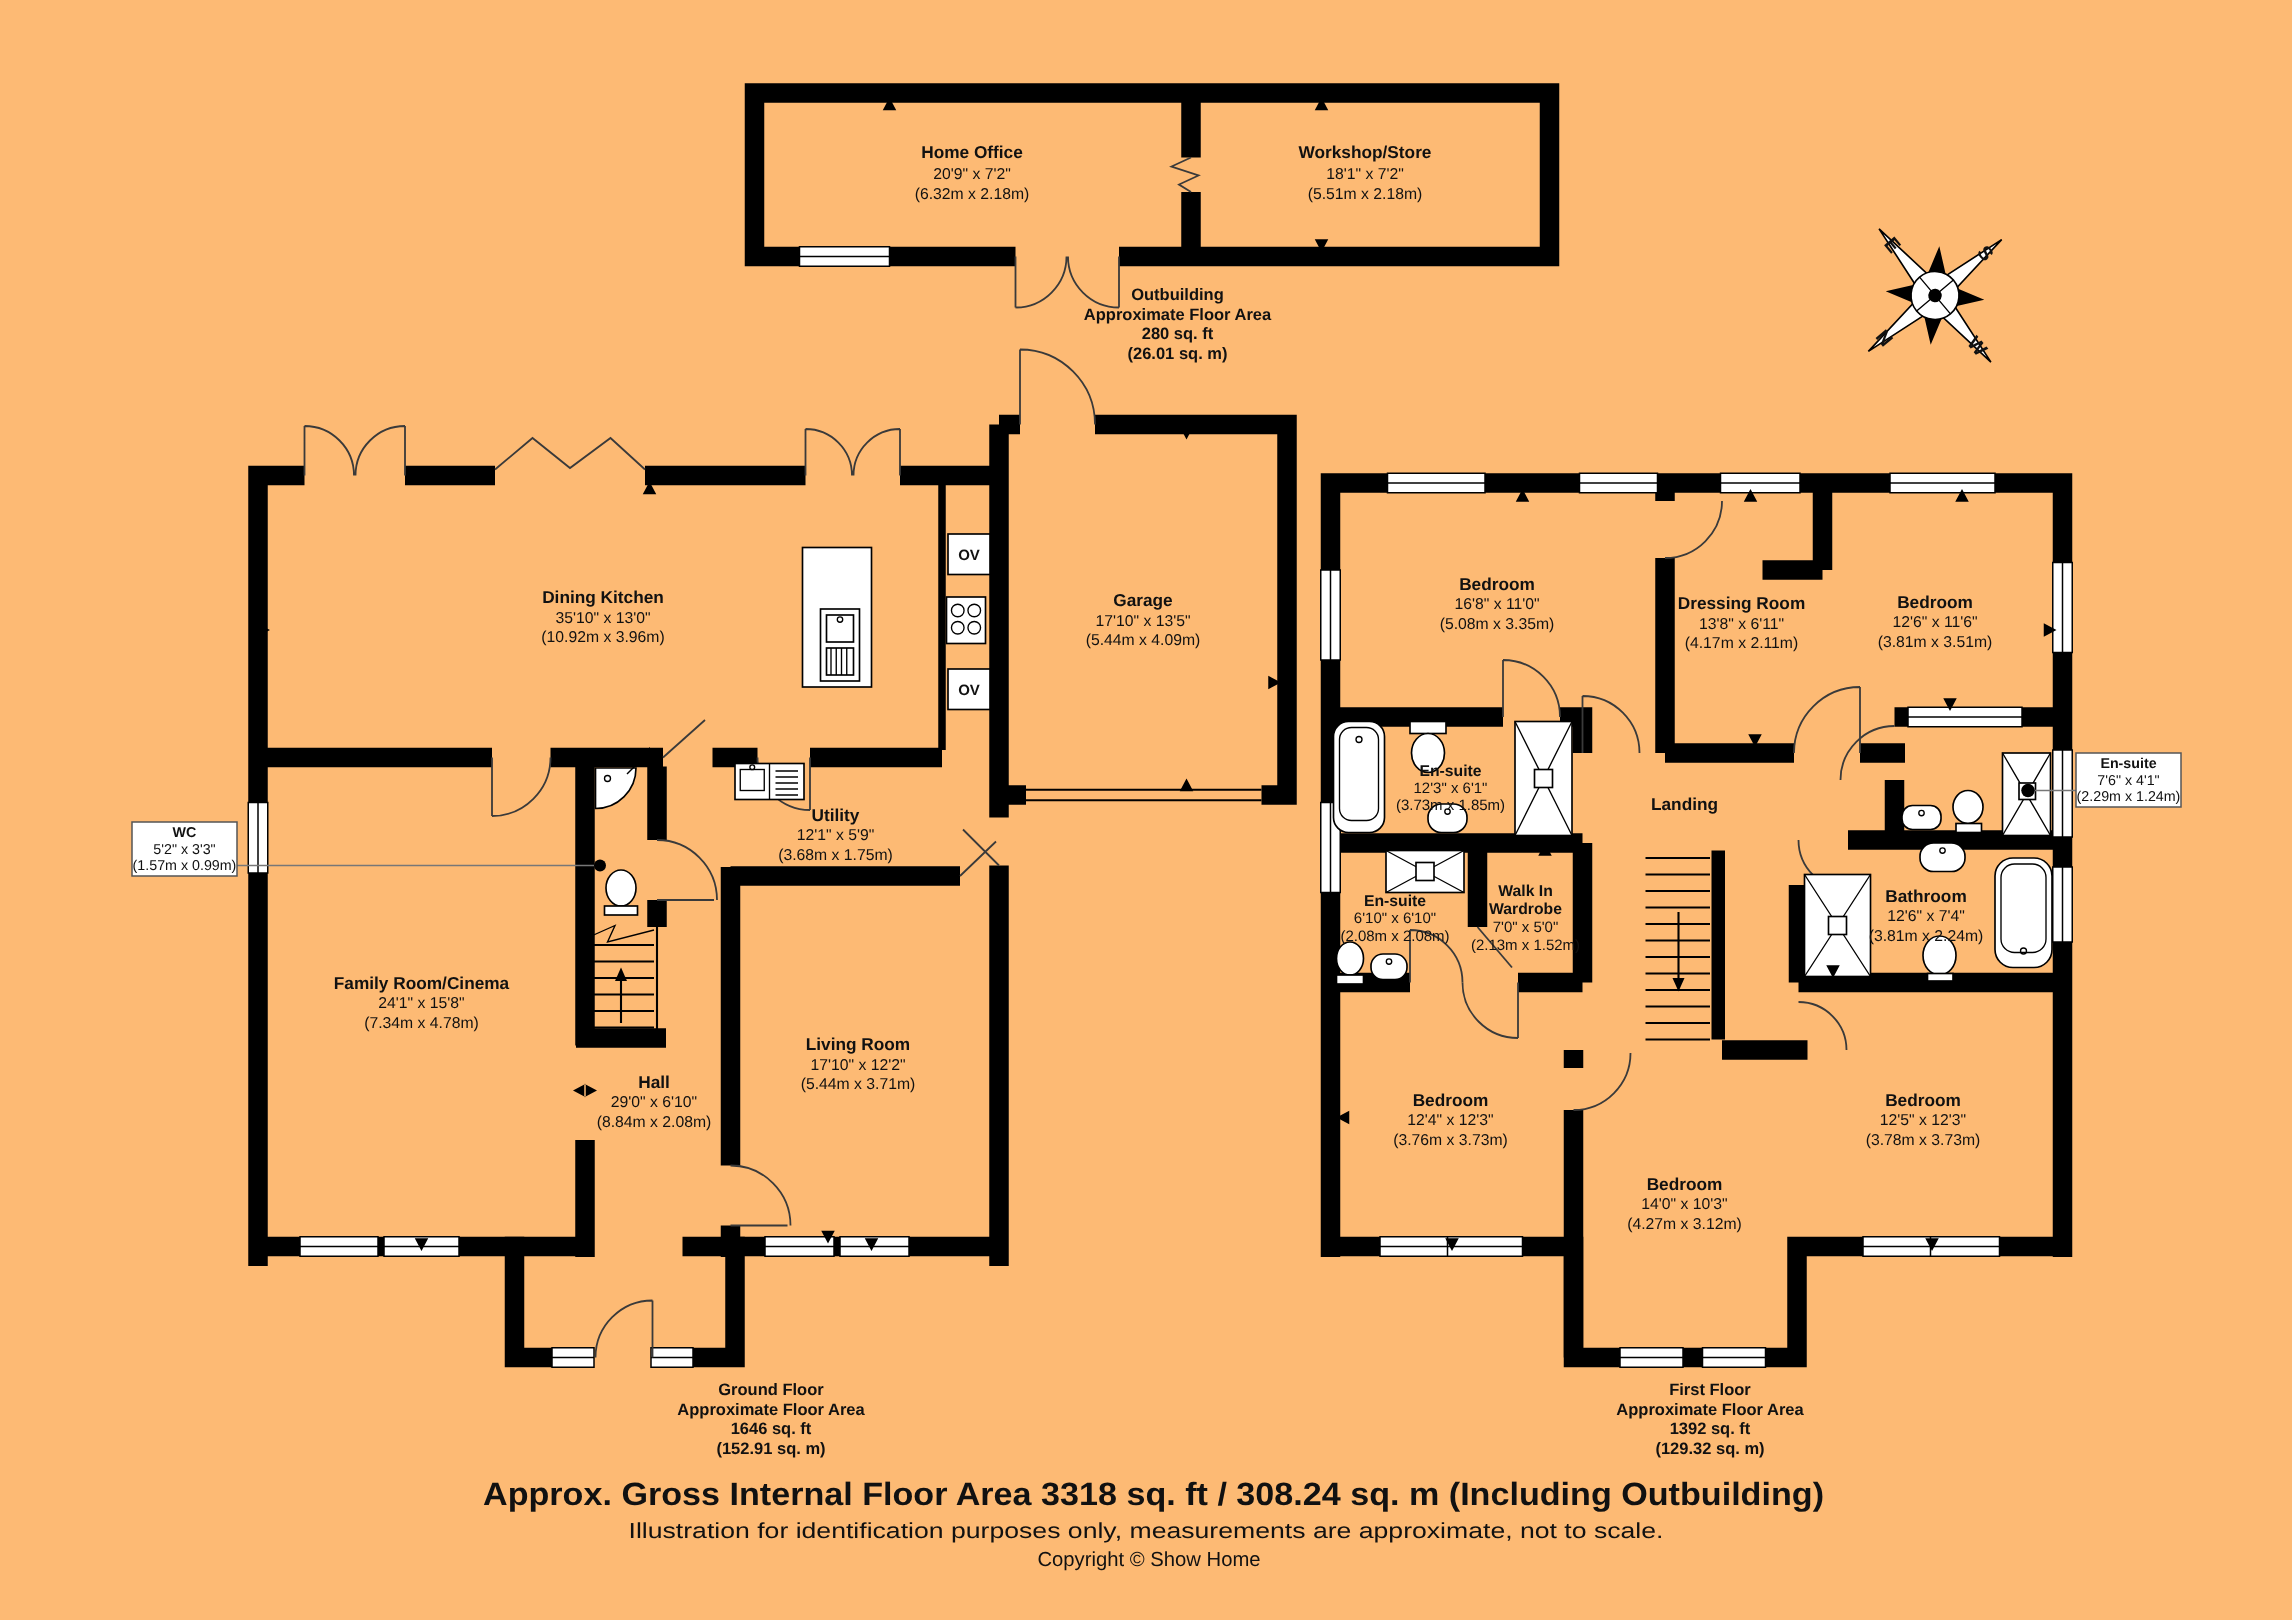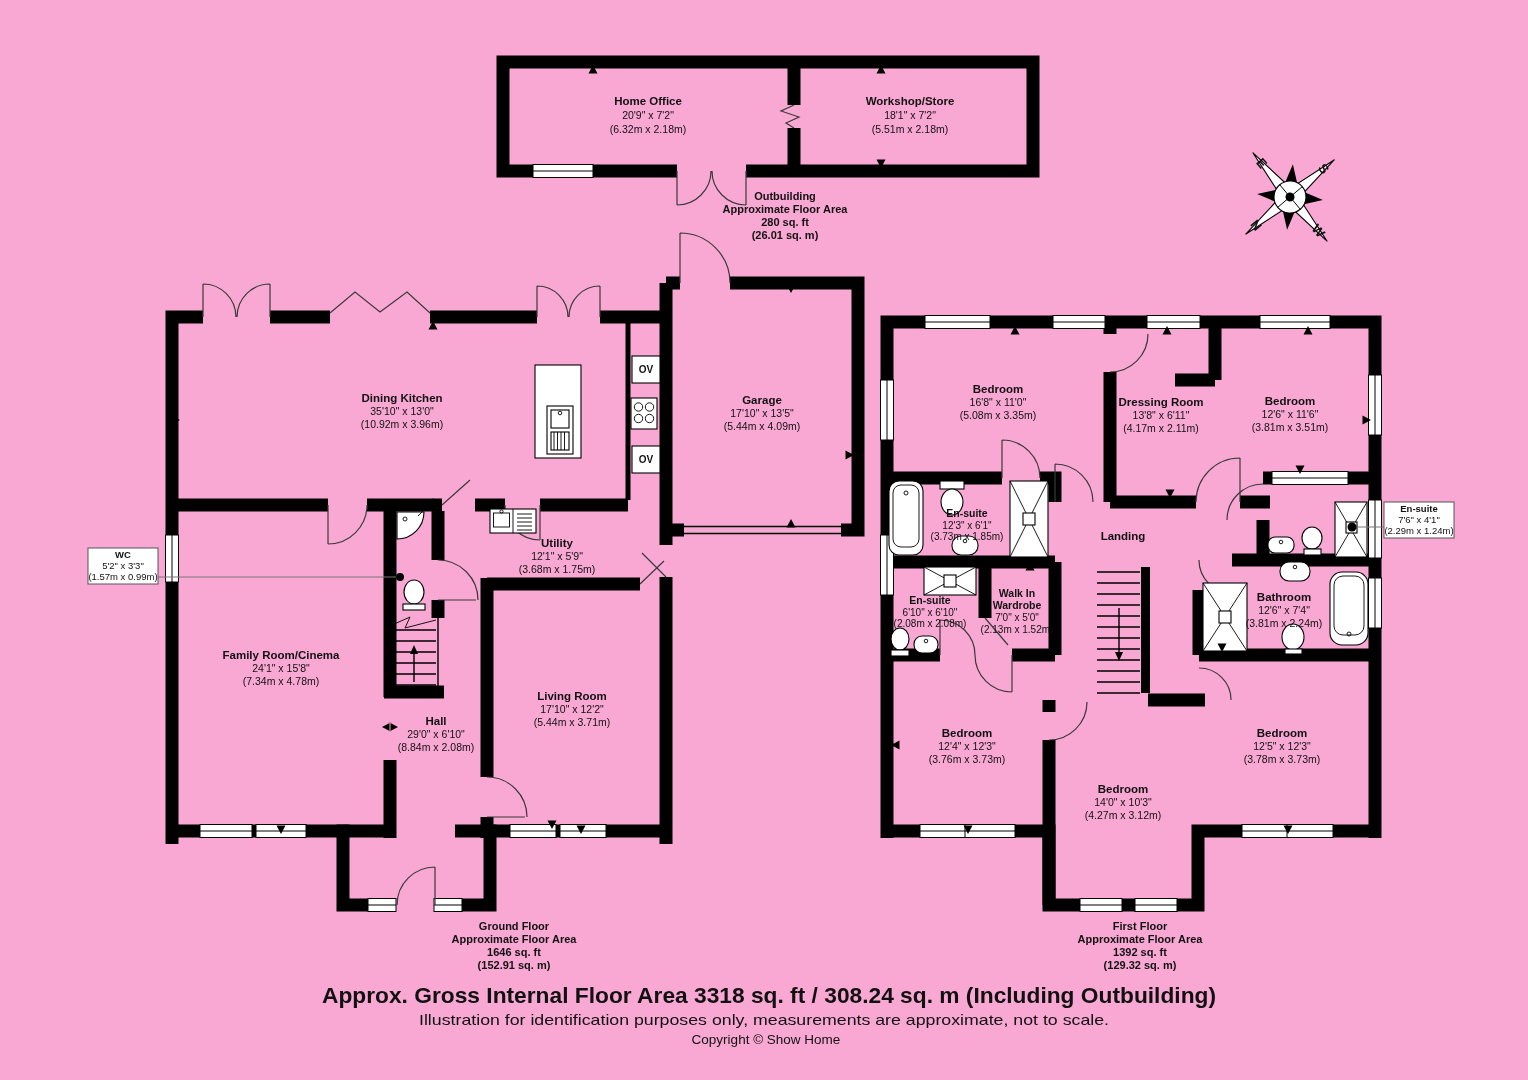--- a/index.html
+++ b/index.html
@@ -1,16 +1,16 @@
 <!DOCTYPE html>
 <html><head>
 <meta charset="utf-8">
 <style>
   html,body{margin:0;padding:0;background:#fff;}
-  .page{position:relative;width:1528px;height:1080px;background:#f9a8d4;overflow:hidden;
+  .page{position:relative;width:1528px;height:1080px;background:#fdba74;overflow:hidden;
         font-family:"Liberation Sans",sans-serif;text-decoration:underline;}
   svg text{fill:#111;font-family:"Liberation Sans",sans-serif;}
   .w   {stroke:#000;stroke-width:13;fill:none;}
   .w5  {stroke:#000;stroke-width:5;fill:none;}
   .thin{stroke:#000;stroke-width:1.4;fill:none;}
   .door{stroke:#3a3a3a;stroke-width:1.2;fill:none;}
   .fx  {stroke:#000;stroke-width:1.1;fill:#fff;}
   .fxl {stroke:#000;stroke-width:0.9;fill:none;}
   .winr{fill:#fff;stroke:#000;stroke-width:1;}
   .winl{stroke:#000;stroke-width:1;fill:none;}

